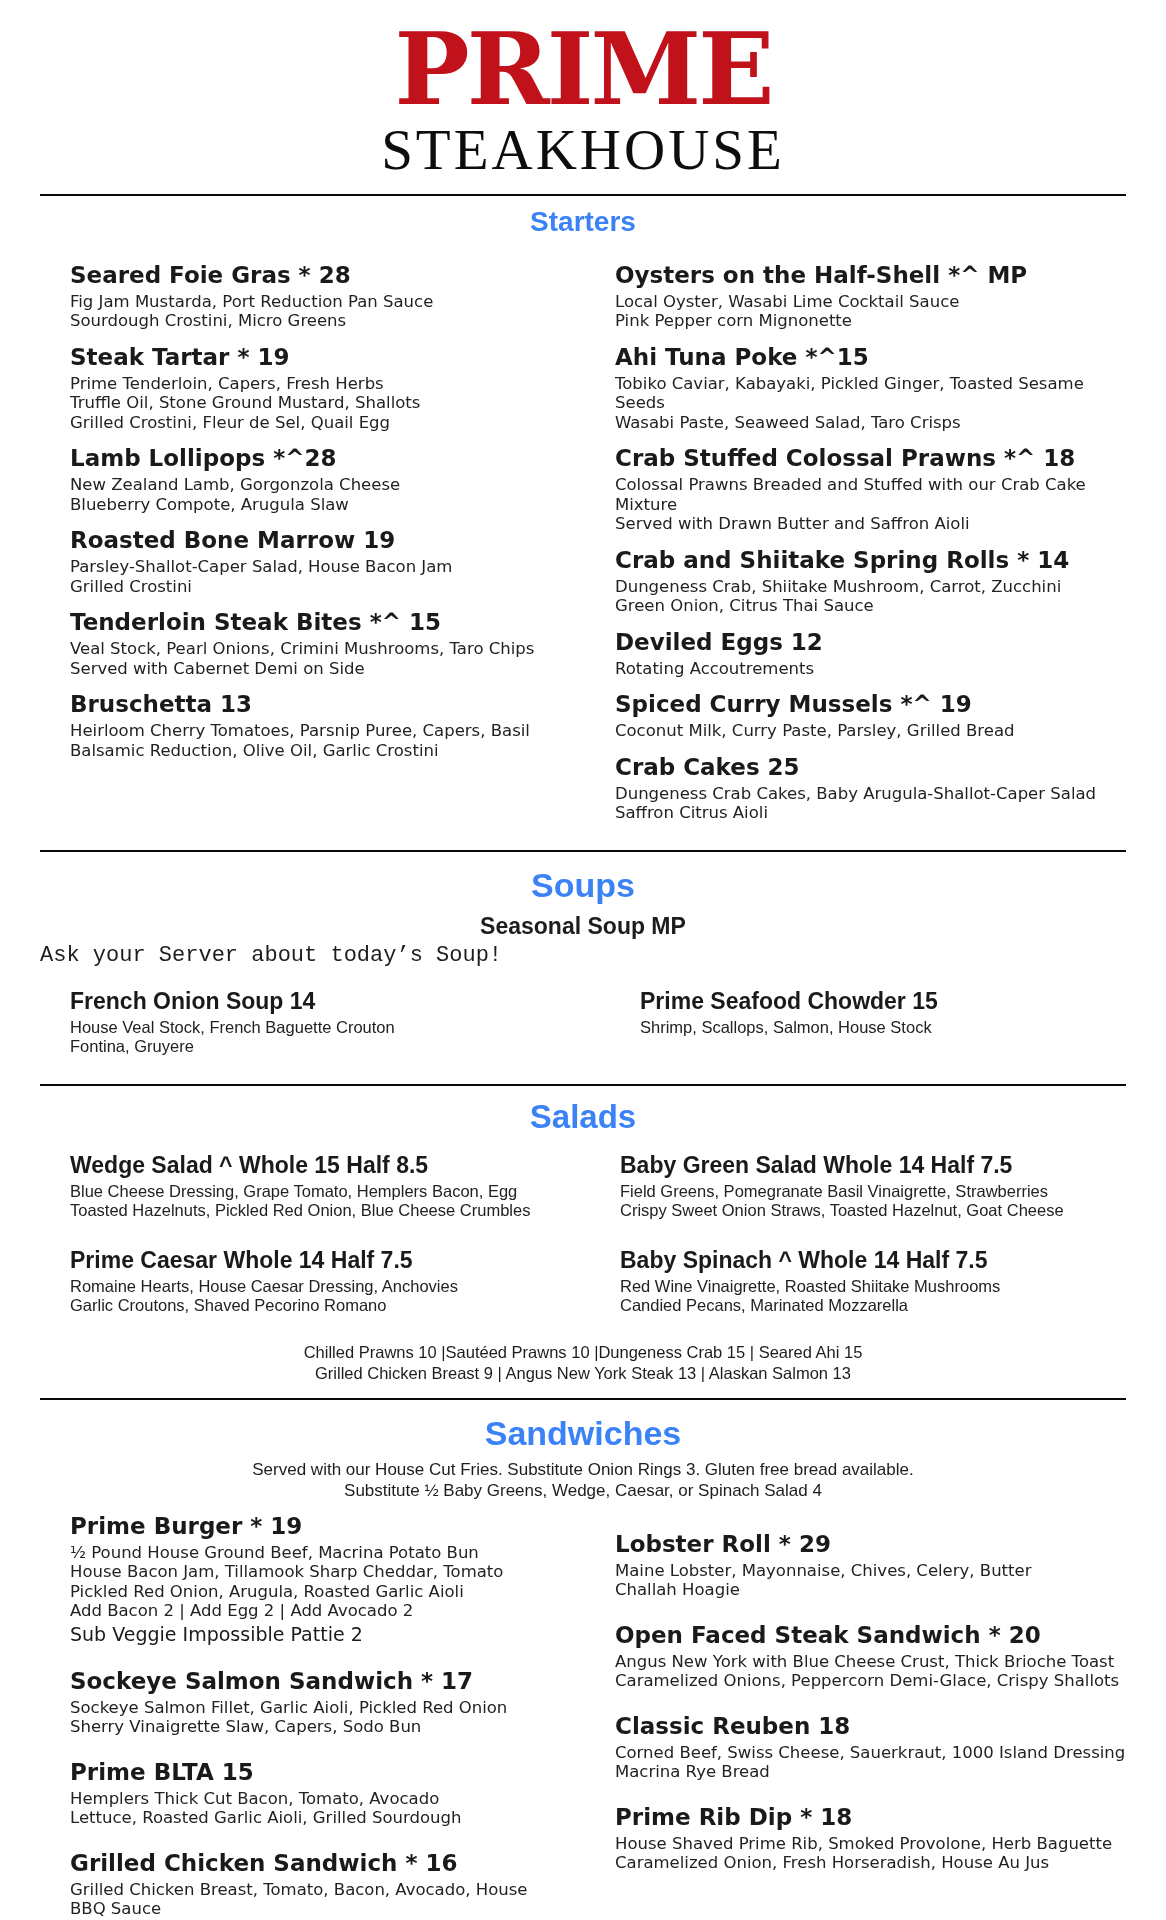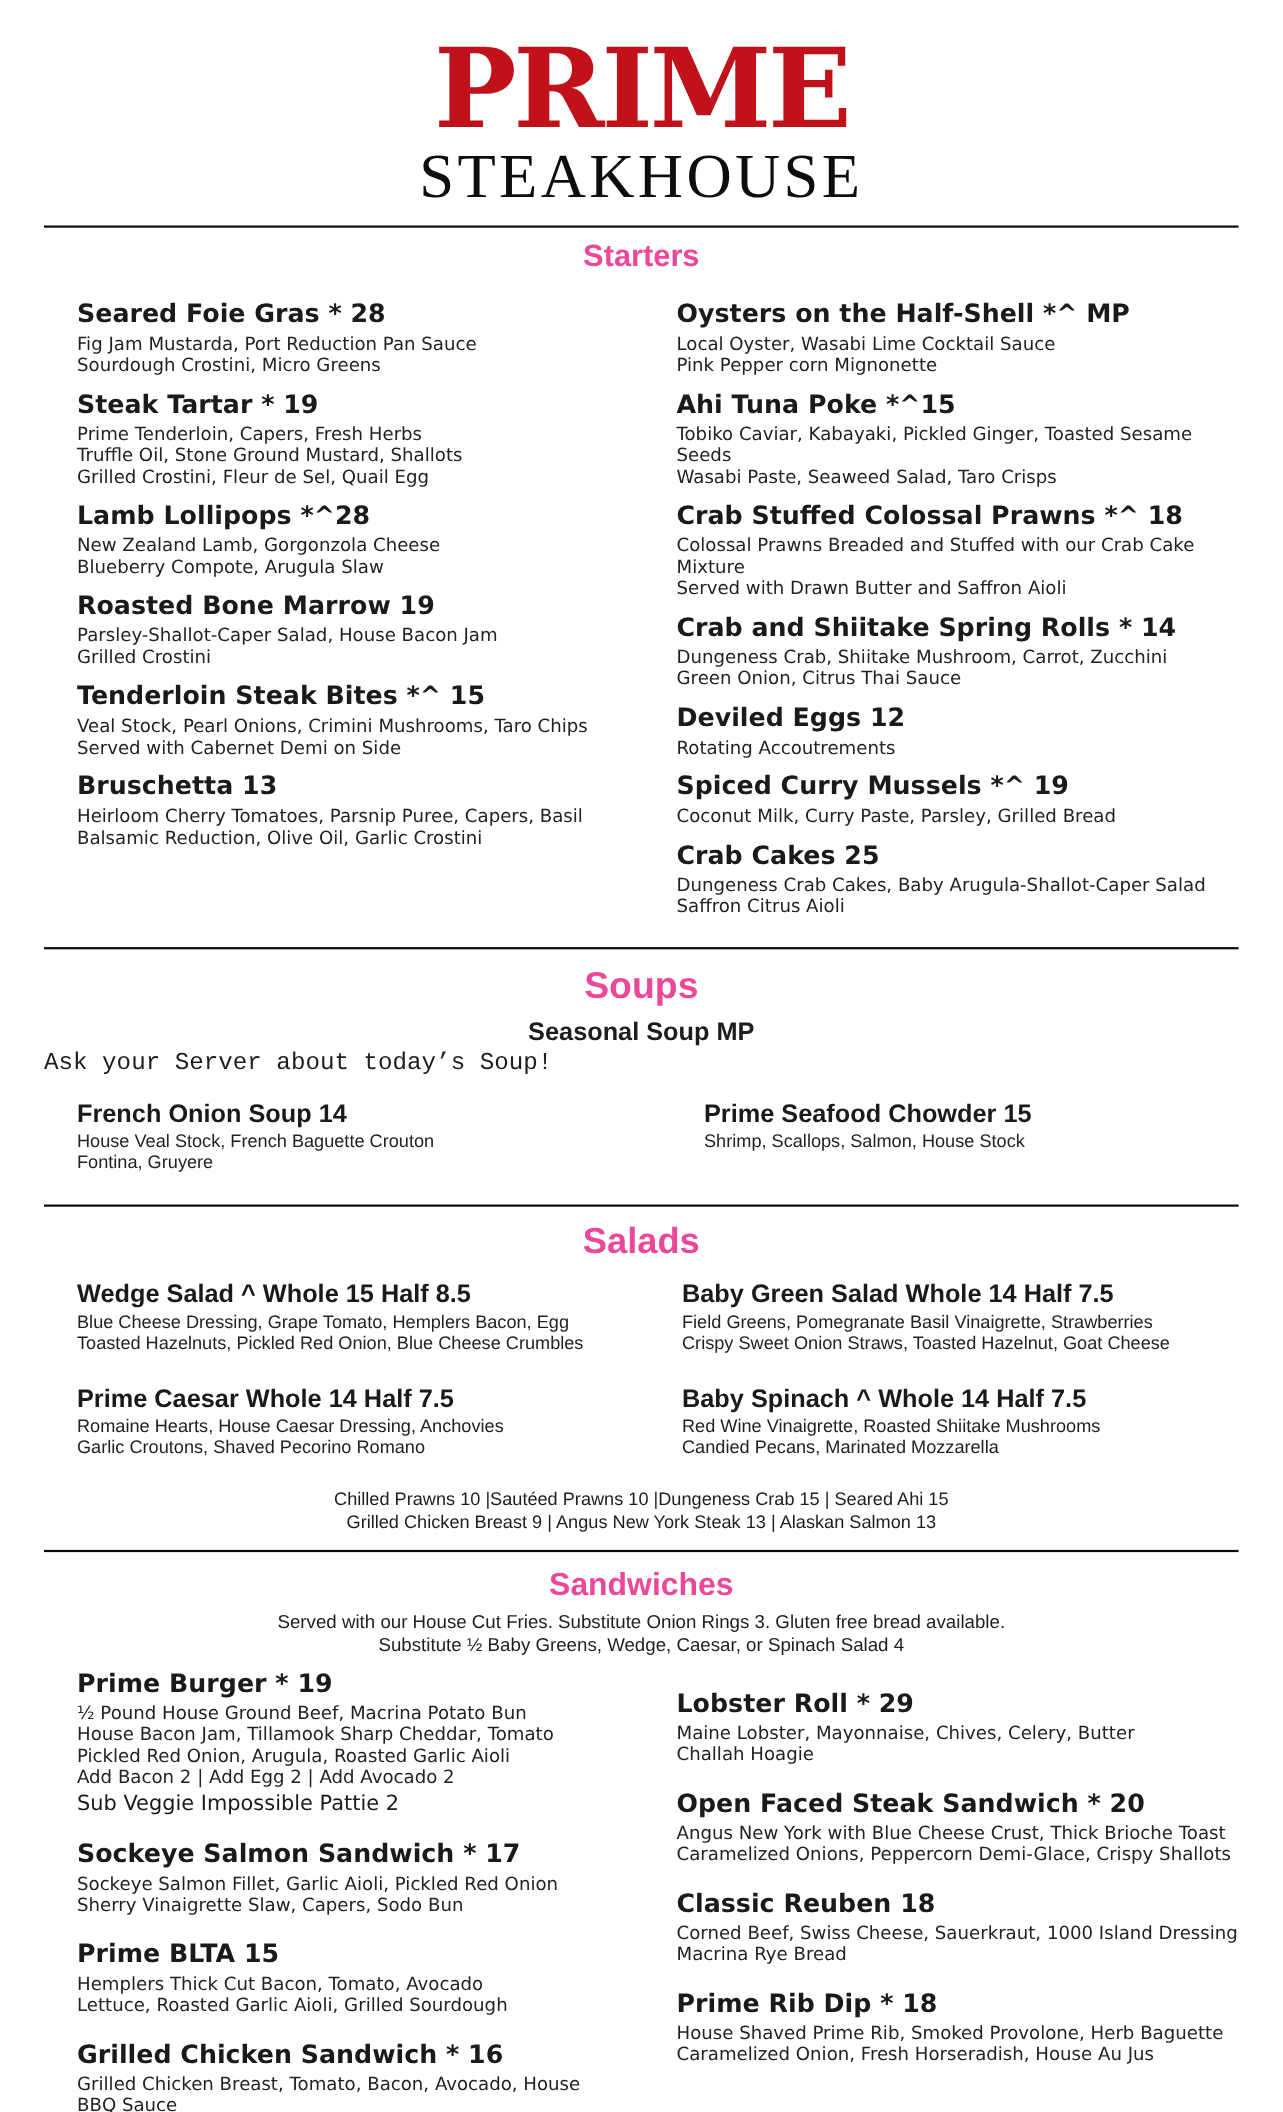--- a/index.html
+++ b/index.html
@@ -9,40 +9,40 @@
     color:#1d1d1d;
     font-family:"DejaVu Sans", sans-serif;
   }
   .page { padding:0 40px; }
 
   
   .f-wide { font-family:"DejaVu Sans", sans-serif; }
   .f-cond { font-family:"Liberation Sans", sans-serif; }
 
   
-  .header { text-align:center; padding-top:29px; }
+  .header { text-align:center; padding-top:18px; }
   .logo-prime {
     font-family:"DejaVu Serif", serif;
     font-weight:bold; font-size:100px; line-height:1.02;
     letter-spacing:-3px; color:#c1121c;
   }
   .logo-sub {
     font-family:"Liberation Serif", serif;
     font-size:57px; line-height:1.05; letter-spacing:3px; color:#0d0d0d;
   }
   .rule { border:none; border-top:2px solid #0a0a0a; margin:14px 0 0 0; }
 
   .section-title {
     font-family:"Liberation Sans", sans-serif;
-    font-weight:bold; text-align:center; color:#ec4899;
+    font-weight:bold; text-align:center; color:#3b82f6;
   }
   .t-starters  { font-size:28px; margin:10px 0 24px 0; }
   .t-soups     { font-size:34px; margin:14px 0 8px 0; }
   .t-salads    { font-size:33px; margin:12px 0 16px 0; }
-  .t-sandwich  { font-size:29px; margin:14px 0 6px 0; }
+  .t-sandwich  { font-size:34px; margin:14px 0 6px 0; }
 
   .cols { display:flex; align-items:flex-start; }
   .col-l { width:520px; padding-left:30px; flex:none; }
   .col-r { flex:1; padding-left:55px; }
   .col-r.soup-r { padding-left:80px; }
   .col-r.salad-r { padding-left:60px; }
   .col-r.sand-r { padding-top:18px; }
 
   .item { margin-bottom:13px; }
   .salads-cols .item { margin-bottom:26px; }

